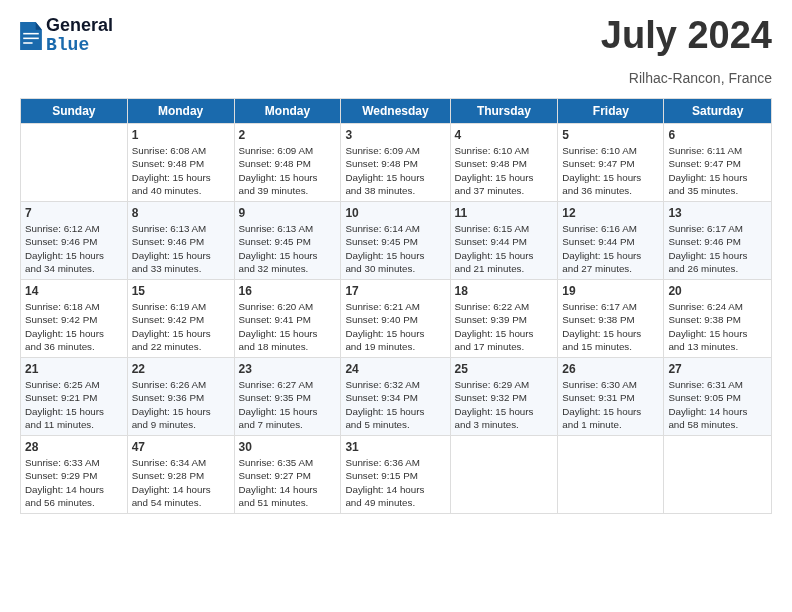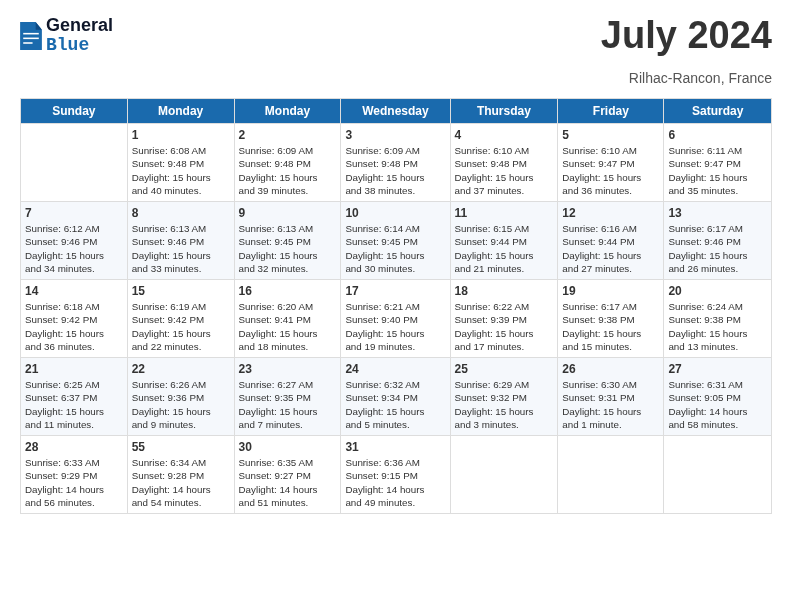--- a/index.html
+++ b/index.html
@@ -276,21 +276,21 @@
             <div class="cell-text">Sunrise: 6:24 AM</div>
             <div class="cell-text">Sunset: 9:38 PM</div>
             <div class="cell-text">Daylight: 15 hours</div>
             <div class="cell-text">and 13 minutes.</div>
           </td>
         </tr>
         <tr>
           <td>
             <span class="day-num">21</span>
             <div class="cell-text">Sunrise: 6:25 AM</div>
-            <div class="cell-text">Sunset: 6:37 PM</div>
+            <div class="cell-text">Sunset: 9:21 PM</div>
             <div class="cell-text">Daylight: 15 hours</div>
             <div class="cell-text">and 11 minutes.</div>
           </td>
           <td>
             <span class="day-num">22</span>
             <div class="cell-text">Sunrise: 6:26 AM</div>
             <div class="cell-text">Sunset: 9:36 PM</div>
             <div class="cell-text">Daylight: 15 hours</div>
             <div class="cell-text">and 9 minutes.</div>
           </td>
@@ -332,21 +332,21 @@
         </tr>
         <tr>
           <td>
             <span class="day-num">28</span>
             <div class="cell-text">Sunrise: 6:33 AM</div>
             <div class="cell-text">Sunset: 9:29 PM</div>
             <div class="cell-text">Daylight: 14 hours</div>
             <div class="cell-text">and 56 minutes.</div>
           </td>
           <td>
-            <span class="day-num">55</span>
+            <span class="day-num">47</span>
             <div class="cell-text">Sunrise: 6:34 AM</div>
             <div class="cell-text">Sunset: 9:28 PM</div>
             <div class="cell-text">Daylight: 14 hours</div>
             <div class="cell-text">and 54 minutes.</div>
           </td>
           <td>
             <span class="day-num">30</span>
             <div class="cell-text">Sunrise: 6:35 AM</div>
             <div class="cell-text">Sunset: 9:27 PM</div>
             <div class="cell-text">Daylight: 14 hours</div>

